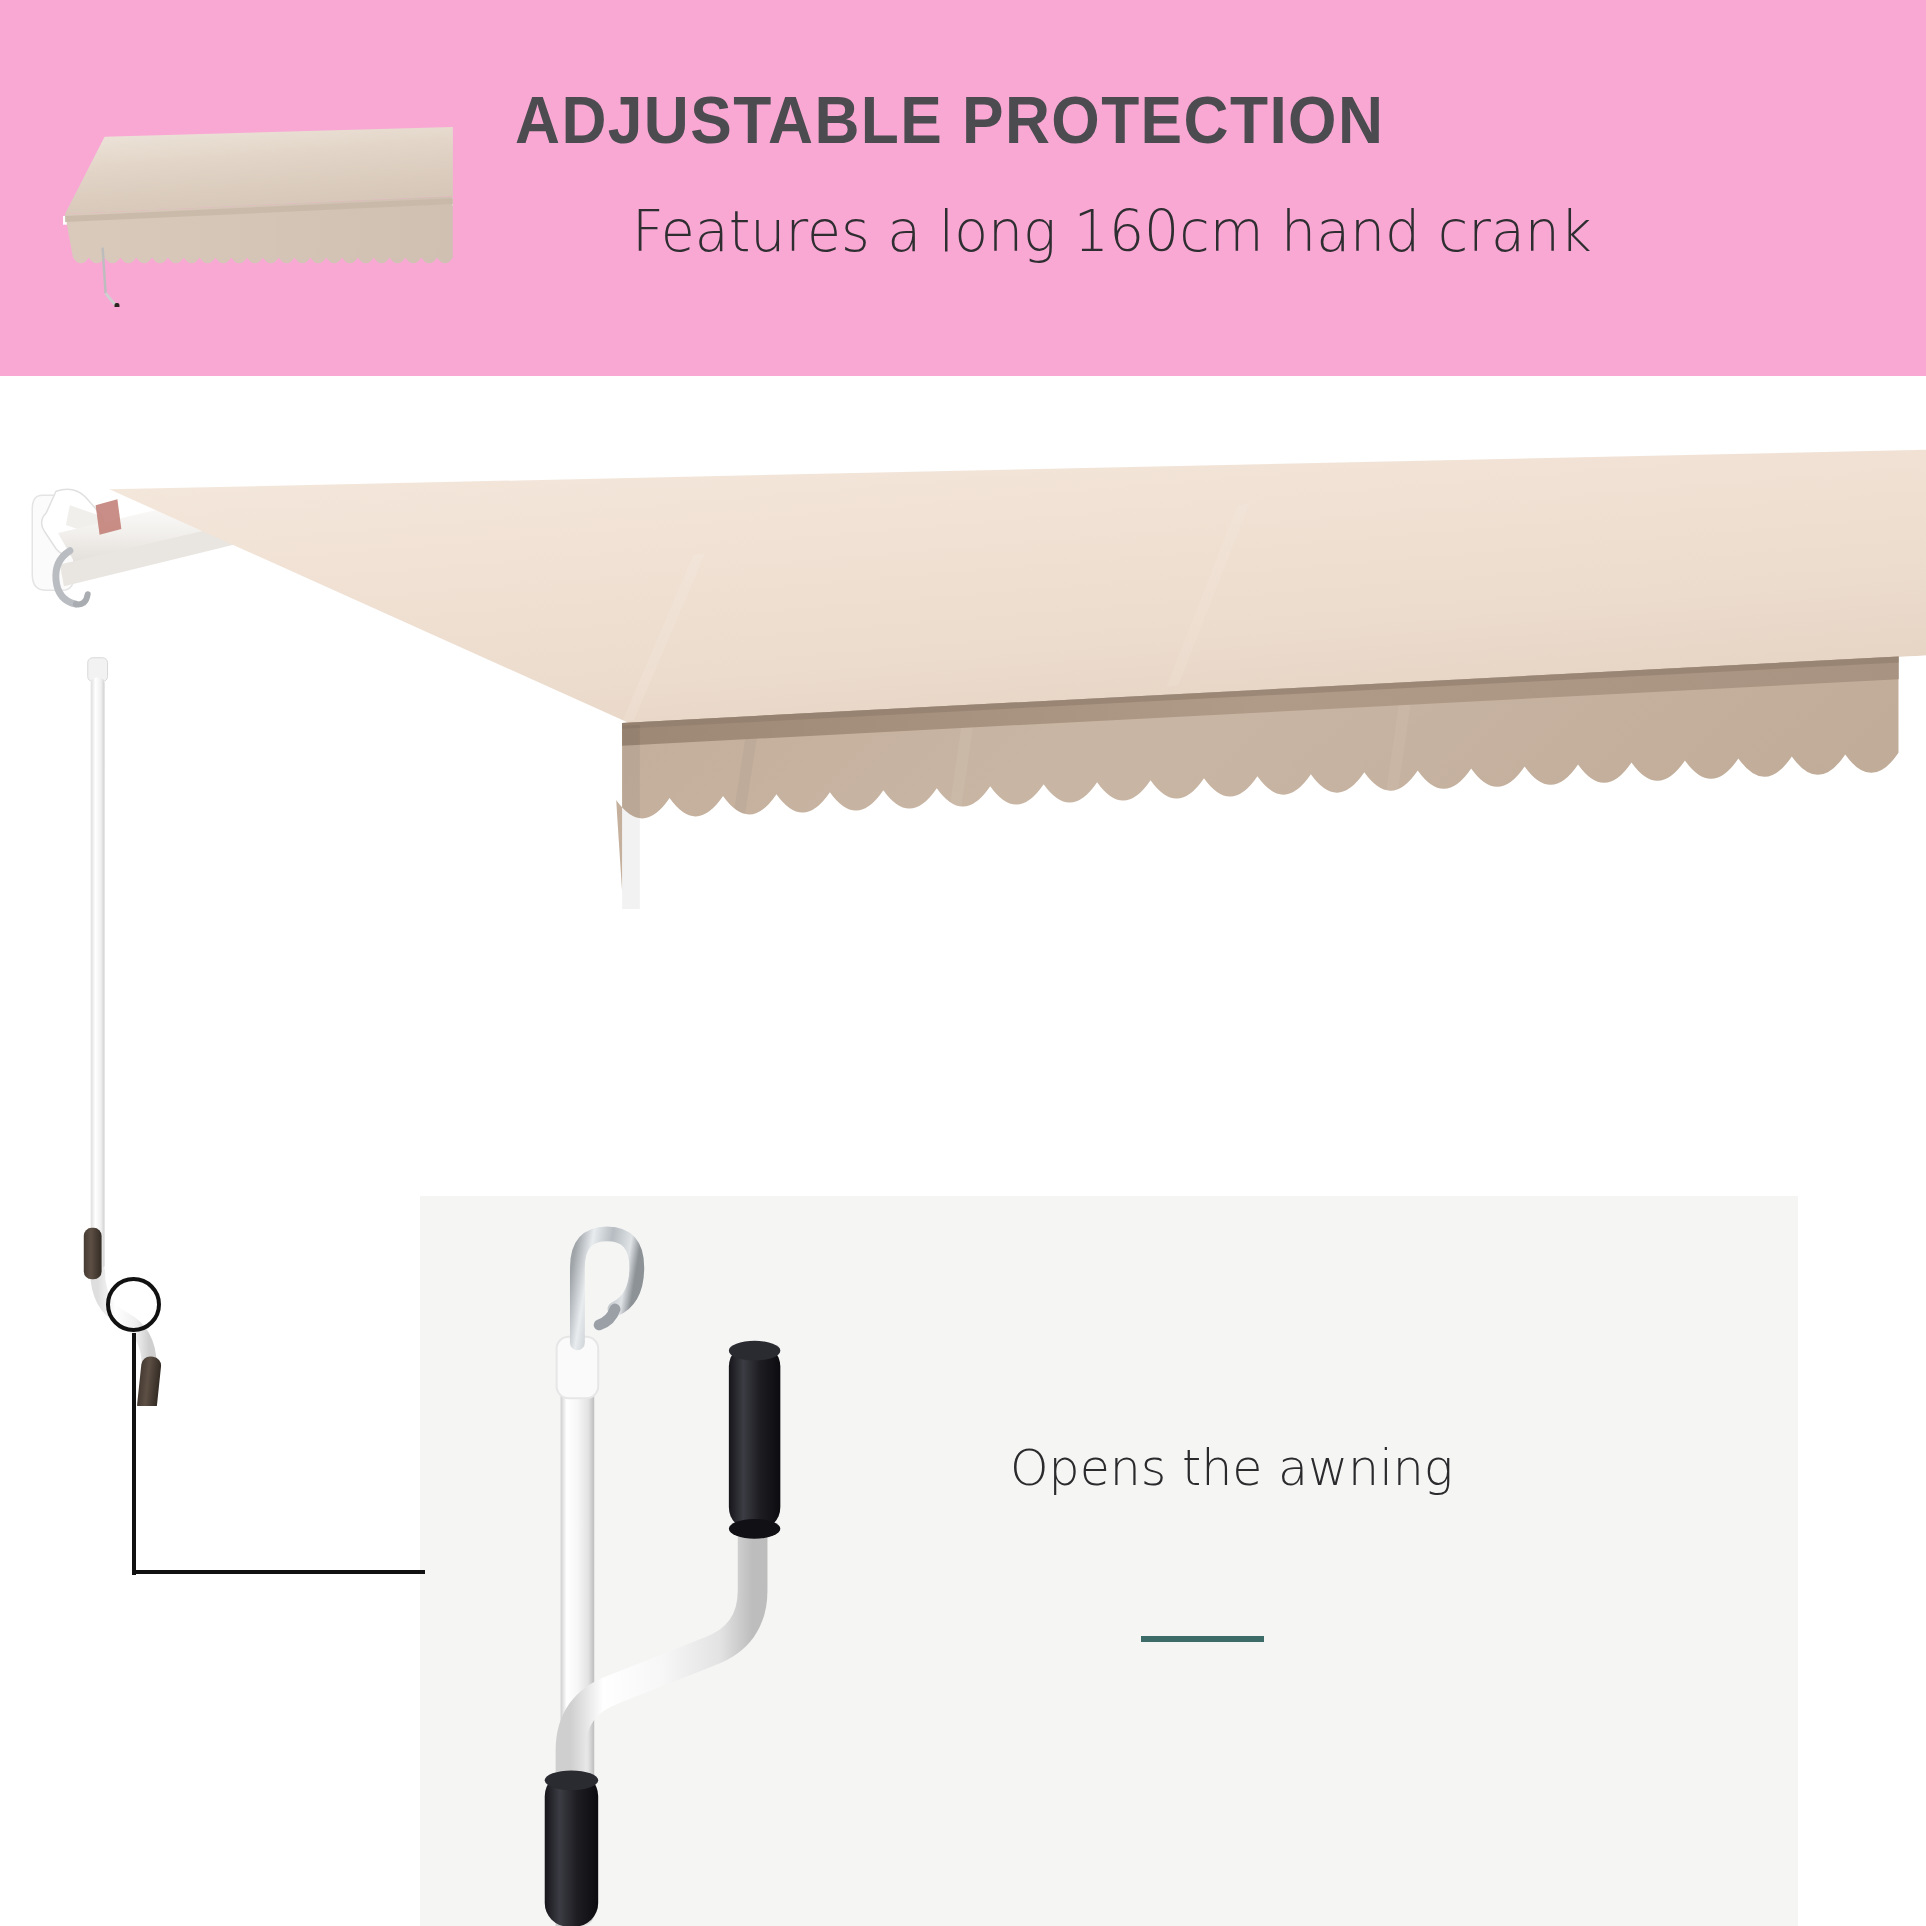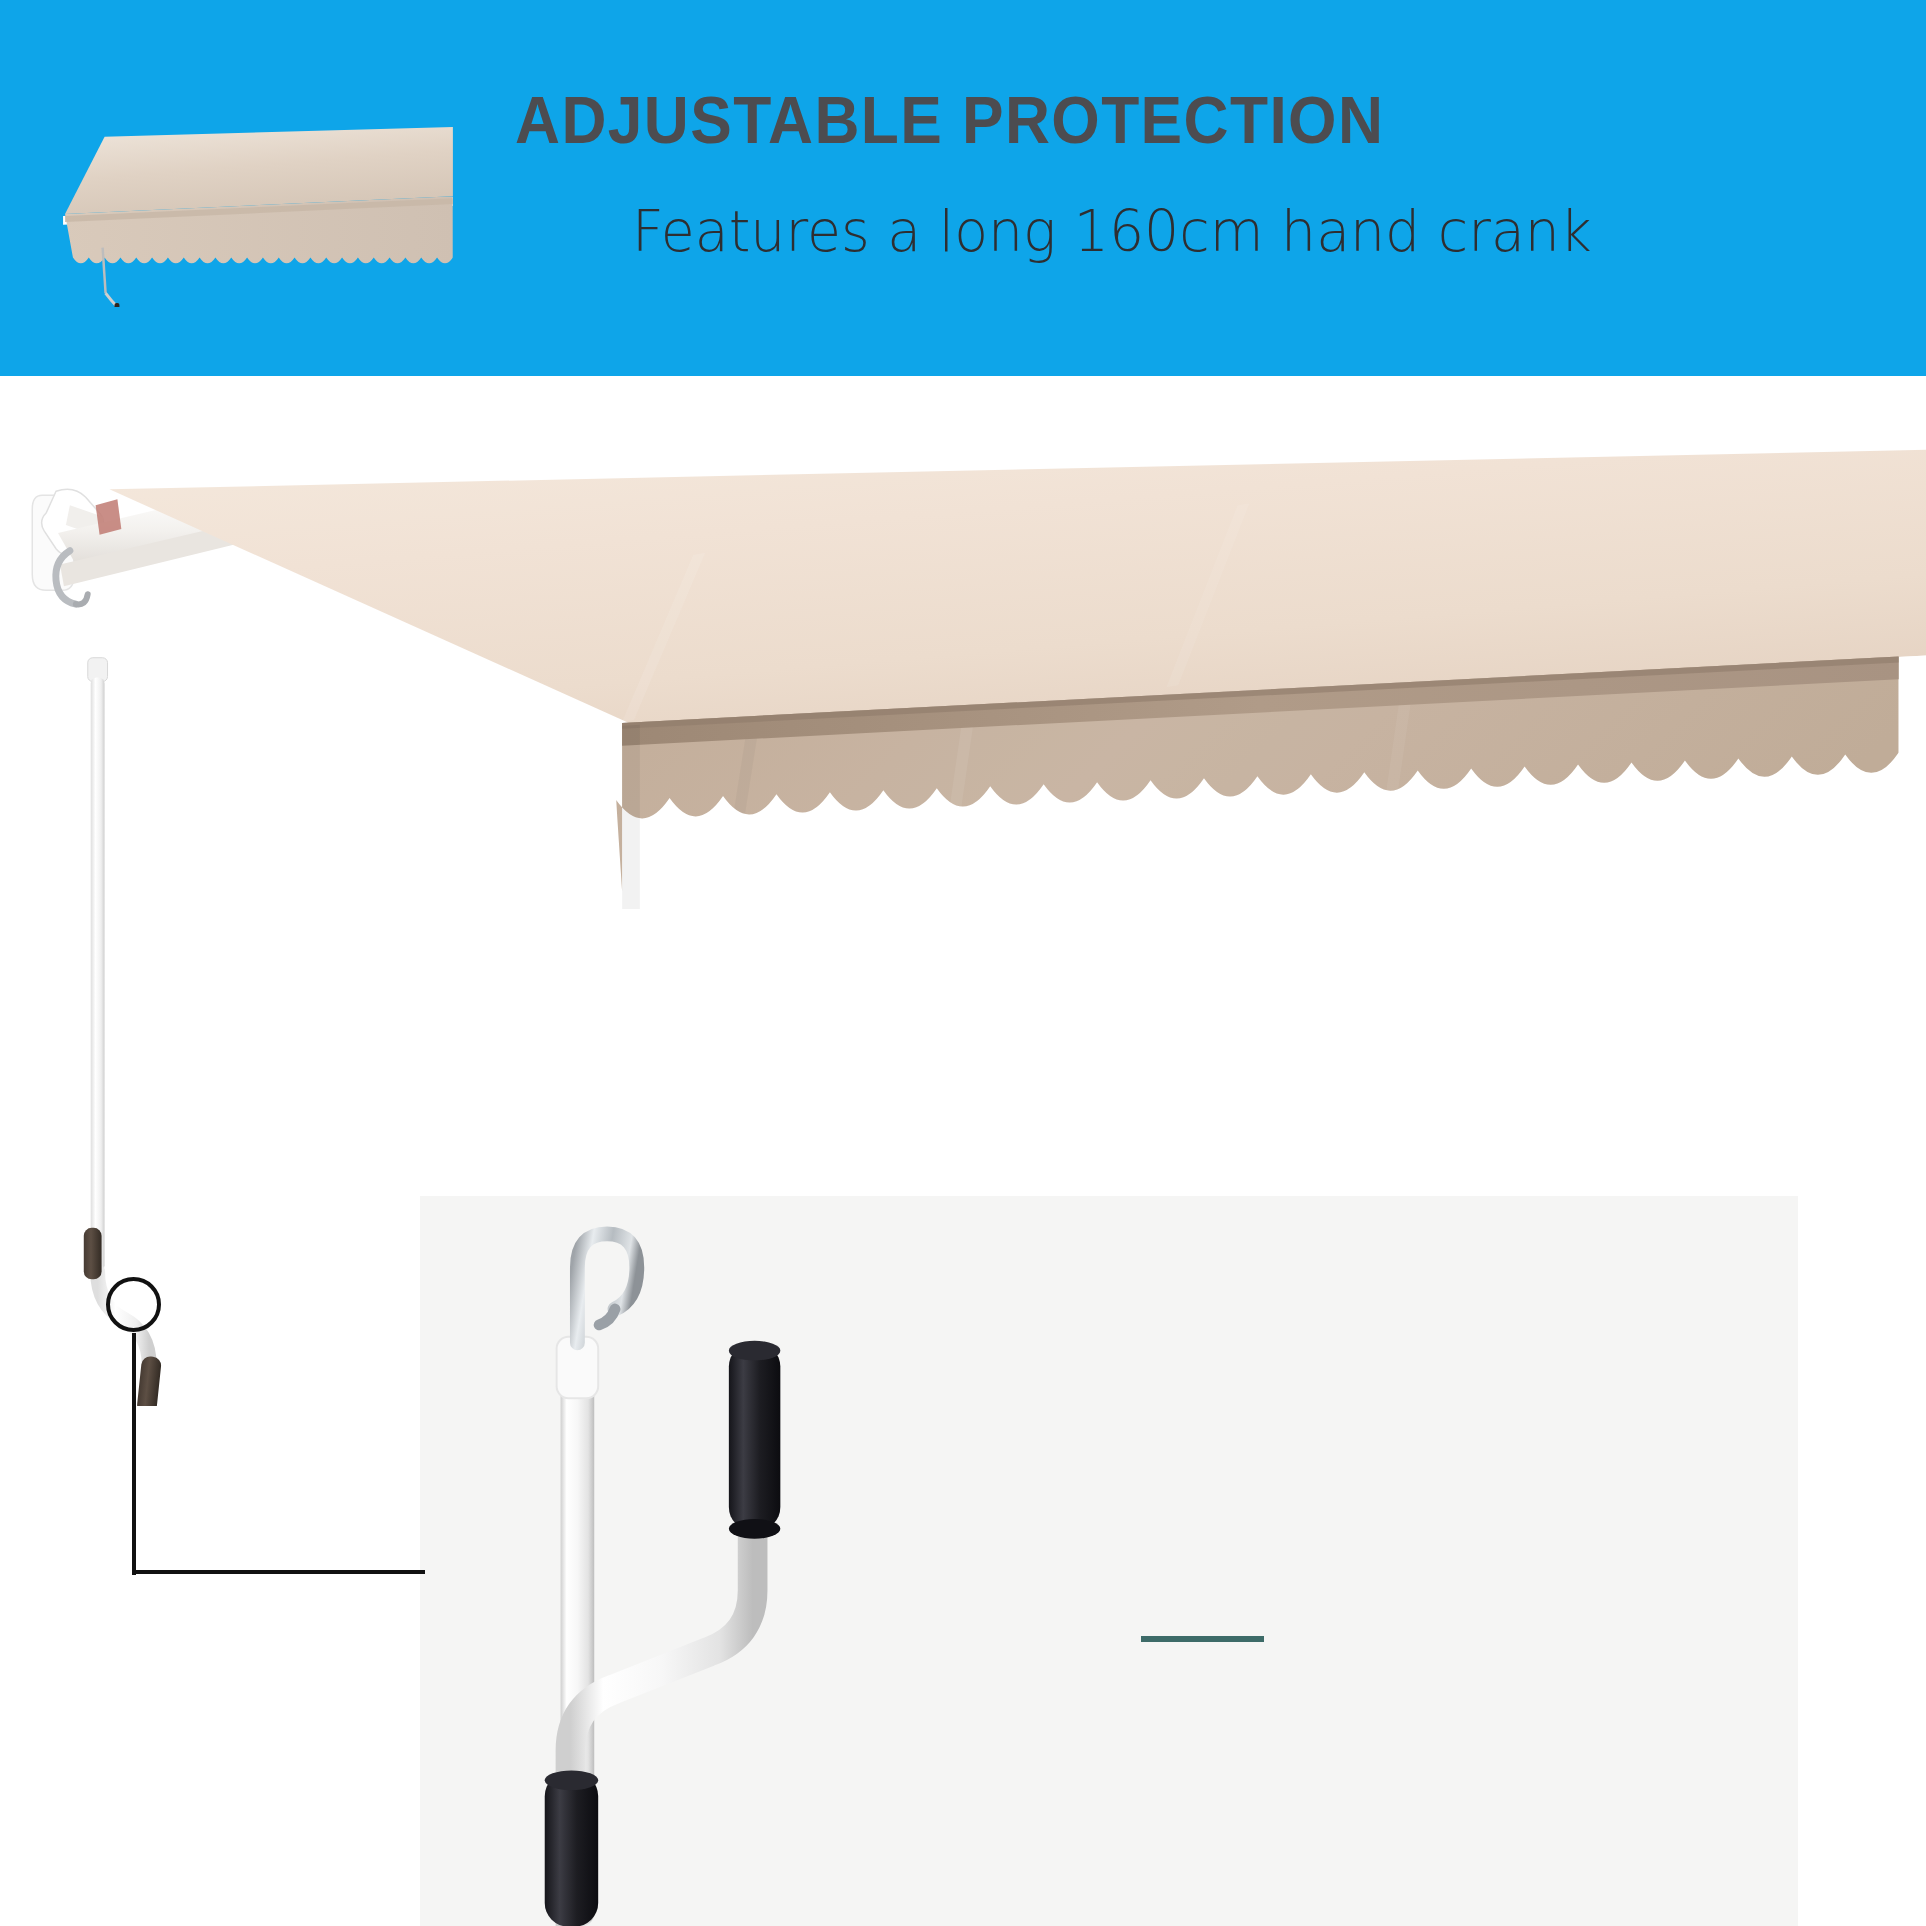--- a/index.html
+++ b/index.html
@@ -9,21 +9,21 @@
     background:#ffffff;
     font-family:"DejaVu Sans", sans-serif;
     overflow:hidden;
     position:relative;
   }
   .stage { position:absolute; inset:0; width:1927px; height:1927px; overflow:hidden; }
 
   
   .header-band {
     position:absolute; left:0; top:0; width:1927px; height:376px;
-    background:#0ea5e9;
+    background:#f9a8d4;
   }
   .header-title {
     position:absolute; left:515px; top:81px; width:1386px;
     font-family:"Liberation Sans", sans-serif;
     font-weight:700;
     font-size:67px;
     letter-spacing:1.5px;
     color:#4c4c50;
     white-space:nowrap;
     transform:scaleX(0.93);
@@ -292,20 +292,21 @@
       <rect x="312" y="148" width="52" height="190" rx="24" fill="url(#blackB)"></rect>
       <ellipse cx="338" cy="156" rx="26" ry="10" fill="#2a2a31"></ellipse>
       <ellipse cx="338" cy="336" rx="26" ry="10" fill="#101015"></ellipse>
 
       <rect x="126" y="582" width="54" height="156" rx="24" fill="url(#blackB)"></rect>
       <ellipse cx="153" cy="590" rx="27" ry="10" fill="#2a2a31"></ellipse>
     </svg>
   </div>
 
   <div class="caption">
+    <div>Opens the awning</div>
   </div>
   <div class="accent-rule"></div>
 
   <div class="callout-circle"></div>
   <div class="callout-vline"></div>
   <div class="callout-hline"></div>
 
 </div>
 
 

